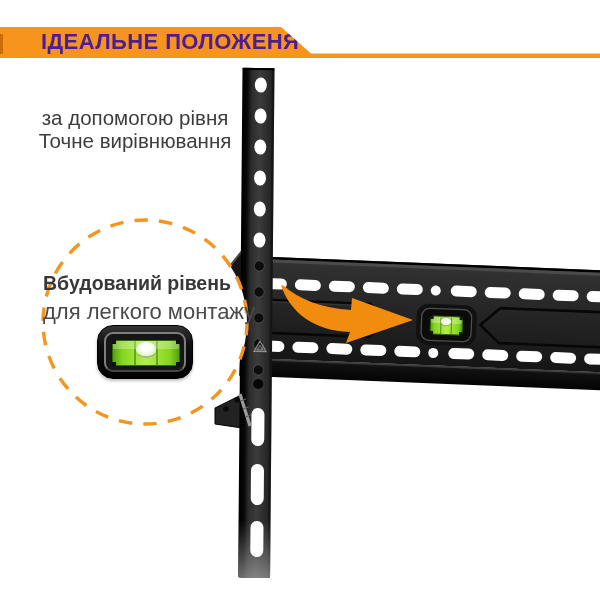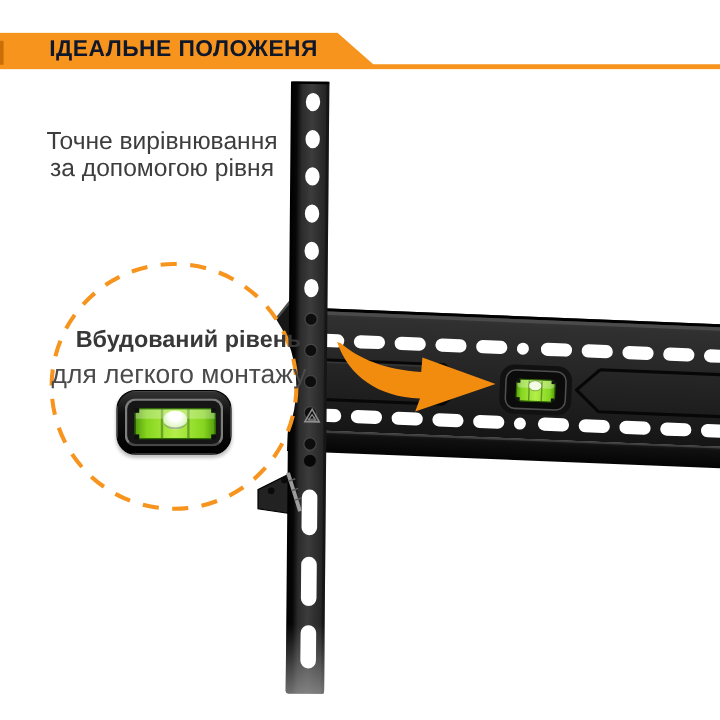--- a/index.html
+++ b/index.html
@@ -4,31 +4,31 @@
 <style>
   html,body{margin:0;padding:0;background:#ffffff;}
   .stage{position:relative;width:600px;height:600px;background:#ffffff;overflow:hidden;
          font-family:"Liberation Sans","DejaVu Sans",sans-serif;}
 
   
   .banner{position:absolute;left:0;top:27px;width:600px;height:31px;background:#F7941E;
           clip-path:polygon(0 0,281px 0,311px 26.5px,600px 26.5px,600px 31px,0 31px);}
   .banner-notch{position:absolute;left:0;top:7px;width:3px;height:20px;background:#C96F05;}
   .banner-label{position:absolute;left:41px;top:0;height:31px;line-height:30px;
-          color:#0f172a;font-size:19px;font-weight:700;letter-spacing:.4px;white-space:nowrap;}
+          color:#4c1d95;font-size:22px;font-weight:700;letter-spacing:.4px;white-space:nowrap;}
 
   
   .heading{position:absolute;left:15px;top:107px;width:240px;text-align:center;
            color:#3D3D3D;font-size:20.5px;font-weight:500;line-height:22.5px;}
 
   
   .product-svg,.ring-svg{position:absolute;left:0;top:0;width:600px;height:600px;}
 
   
-  .callout-title{position:absolute;left:55px;top:272px;width:204px;text-align:center;
+  .callout-title{position:absolute;left:35px;top:272px;width:204px;text-align:center;
                  color:#383838;font-size:19.5px;font-weight:700;white-space:nowrap;}
   .callout-sub{position:absolute;left:43px;top:299px;width:204px;text-align:center;
                color:#4A4A4A;font-size:22px;font-weight:400;white-space:nowrap;}
 
   
   .level-badge{position:absolute;left:97px;top:325px;width:96px;height:54px;}
   .level-outer{position:absolute;inset:0;border-radius:16px;border:1px solid #000;
                background:linear-gradient(180deg,#343434 0%,#101010 35%,#000 100%);
                box-shadow:0 2px 3px rgba(0,0,0,.25);}
   .level-rim{position:absolute;left:7px;top:7px;right:7px;bottom:7px;border-radius:9px;
@@ -49,22 +49,22 @@
 <body>
 
 <div class="stage">
 
   <div class="banner">
     <div class="banner-notch"></div>
     <span class="banner-label">ІДЕАЛЬНЕ ПОЛОЖЕНЯ</span>
   </div>
 
   <div class="heading">
+    <div>за допомогою рівня</div>
     <div>Точне вирівнювання</div>
-    <div>за допомогою рівня</div>
   </div>
 
   <svg class="product-svg" viewBox="0 0 600 600">
     <defs>
       <linearGradient id="vRail" x1="0" y1="0" x2="1" y2="0">
         <stop offset="0" stop-color="#000"></stop>
           <stop offset=".16" stop-color="#070707"></stop>
         <stop offset=".3" stop-color="#2b2b2b"></stop>
           <stop offset=".55" stop-color="#3c3c3c"></stop>
         <stop offset=".8" stop-color="#2c2c2c"></stop>

